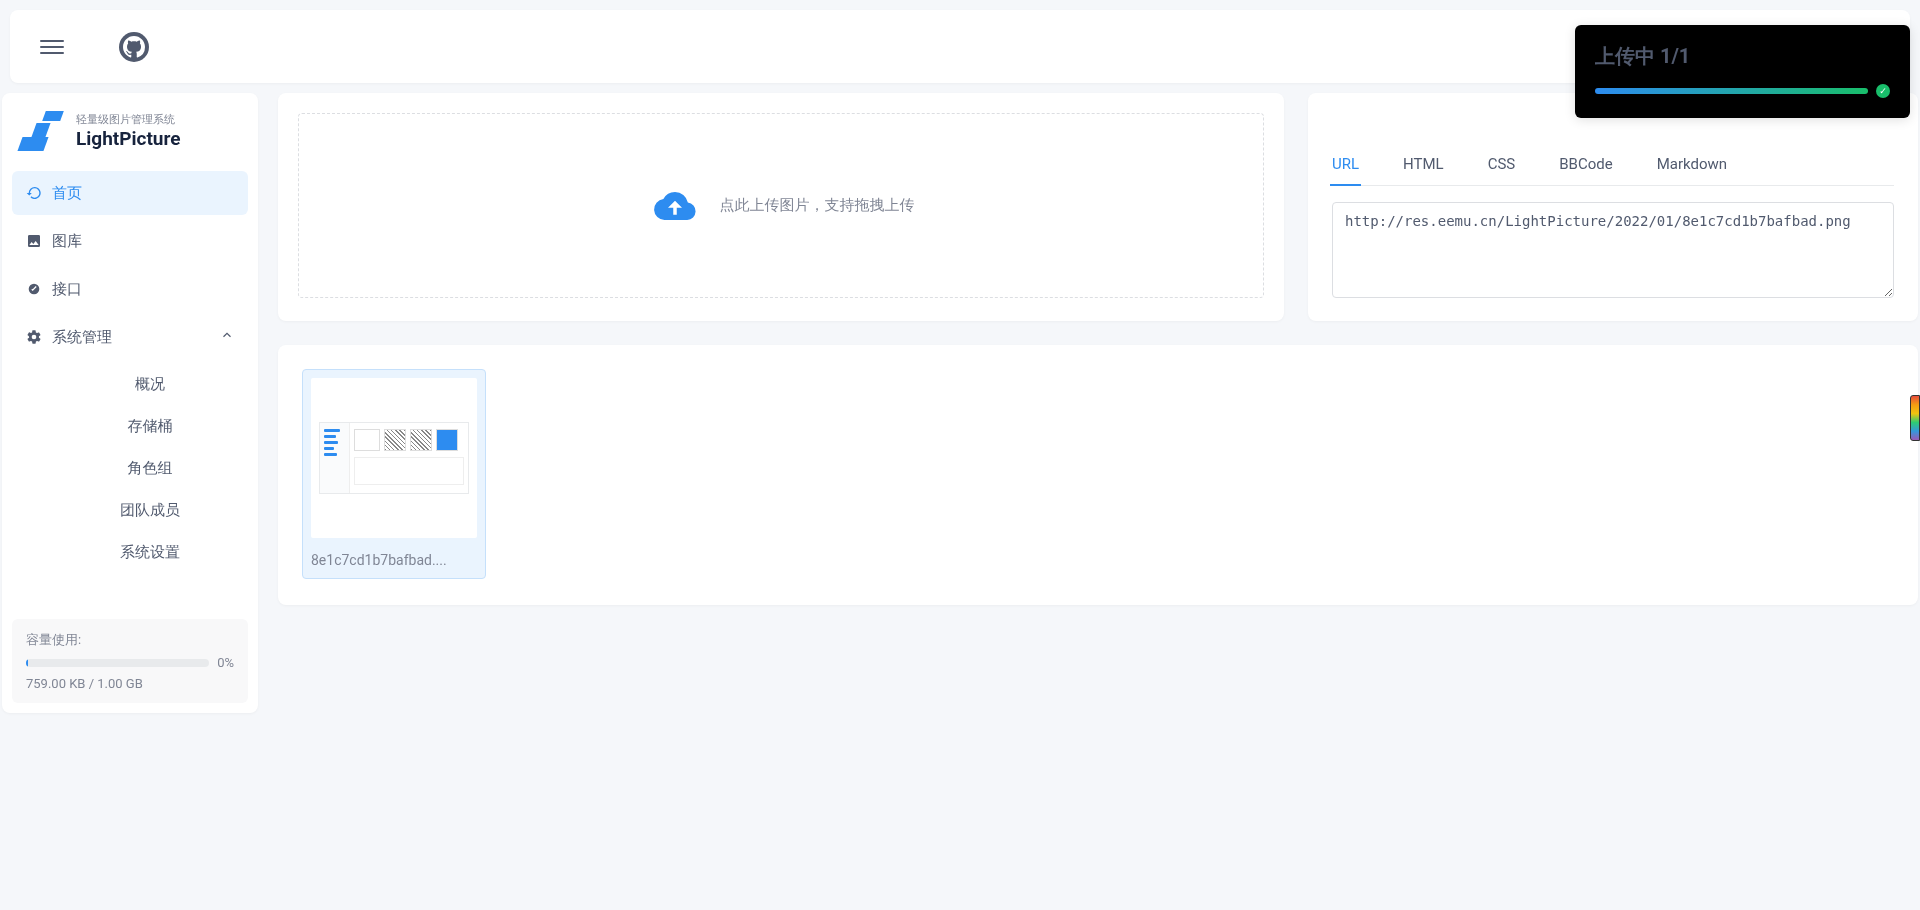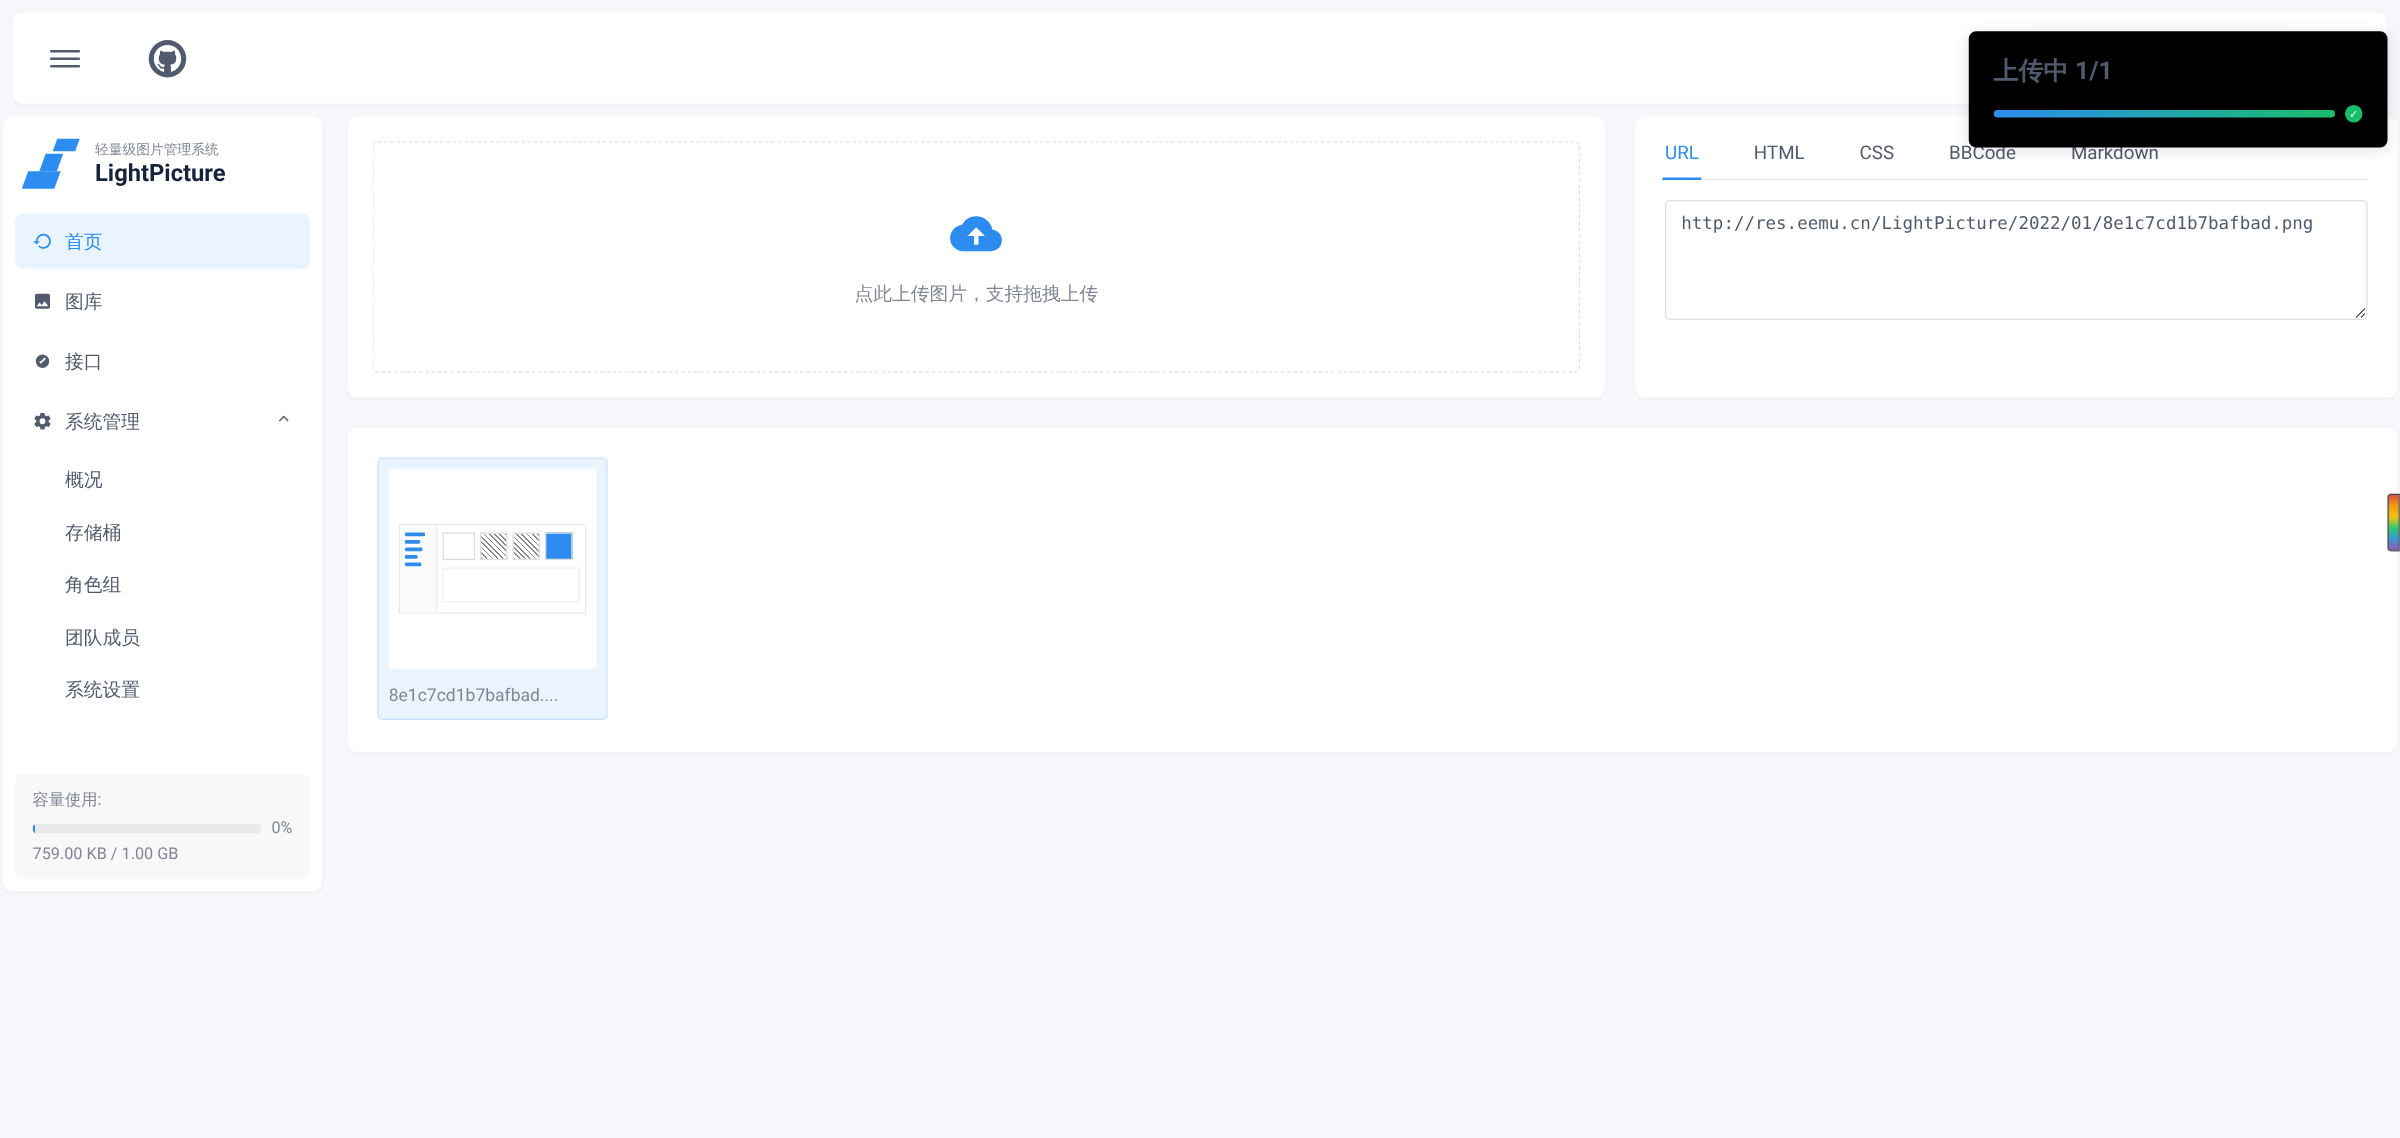--- a/index.html
+++ b/index.html
@@ -29,42 +29,42 @@
 .logo-text { display: flex; flex-direction: column; }
 .logo-sub { font-size: 11px; color: #808695; }
 .logo-main { font-size: 19px; font-weight: 700; color: #17233d; }
 
 .menu { flex: 1; }
 .menu-item { display: flex; align-items: center; height: 44px; padding: 0 14px; border-radius: 6px; cursor: pointer; color: #515a6e; font-size: 15px; gap: 10px; margin-bottom: 4px; }
 .menu-item.active { background: #eaf4fe; color: #2d8cf0; }
 .menu-item .icon { width: 16px; height: 16px; display: flex; align-items: center; justify-content: center; }
 .menu-item .chev { margin-left: auto; }
 .submenu { padding-left: 40px; }
-.submenu .menu-sub { height: 42px; display: flex; align-items: center; cursor: pointer; color: #515a6e; font-size: 15px; }
+.submenu .menu-sub { height: 42px; display: flex; align-items: center; cursor: pointer; color: #515a6e; font-size: 15px; justify-content: center; }
 
 .storage { background: #f8f8f9; border-radius: 6px; padding: 12px 14px; margin-top: auto; }
 .storage-label { color: #808695; font-size: 13px; margin-bottom: 6px; }
 .storage-bar-row { display: flex; align-items: center; gap: 8px; margin-bottom: 6px; }
 .storage-bar { flex: 1; height: 8px; background: #e8eaec; border-radius: 4px; overflow: hidden; }
 .storage-bar-fill { height: 100%; background: #2d8cf0; border-radius: 4px; width: 1%; }
 .storage-pct { color: #808695; font-size: 13px; }
 .storage-text { color: #808695; font-size: 13px; }
 
 .main { flex: 1; display: flex; flex-direction: column; gap: 24px; }
 .row1 { display: flex; gap: 24px; }
 .card { background: #fff; border-radius: 8px; box-shadow: 0 1px 3px rgba(0,0,0,0.04); }
 
 .upload-card { flex: 1; padding: 20px; }
-.upload-drop { border: 1px dashed #dcdee2; border-radius: 4px; height: 185px; display: flex; flex-direction: column; align-items: center; justify-content: center; gap: 18px; cursor: pointer; }
+.upload-drop { border: 1px dashed #dcdee2; border-radius: 4px; height: 185px; display: flex; flex-direction: row; align-items: center; justify-content: center; gap: 18px; cursor: pointer; }
 .cloud-icon { width: 54px; height: 42px; }
 .cloud-icon svg { width: 100%; height: 100%; fill: #2d8cf0; }
 .upload-text { color: #808695; font-size: 15px; }
 
 .link-card { width: 610px; padding: 20px 24px; }
-.tabs { display: flex; gap: 44px; border-bottom: 1px solid #e8eaec; margin-bottom: 16px; }
+.tabs { display: flex; gap: 44px; border-bottom: 1px solid #e8eaec; margin-bottom: 16px; margin-top: 42px; }
 .tab { padding: 0 0 12px; cursor: pointer; color: #515a6e; font-size: 15px; position: relative; }
 .tab.active { color: #2d8cf0; }
 .tab.active::after { content: ''; position: absolute; left: -2px; right: -2px; bottom: -1px; height: 2px; background: #2d8cf0; }
 .link-textarea { width: 100%; height: 96px; border: 1px solid #dcdee2; border-radius: 4px; padding: 10px 12px; font-family: ui-monospace, Menlo, Consolas, monospace; font-size: 14px; color: #515a6e; resize: vertical; }
 
 .gallery-card { padding: 24px; min-height: 260px; display: flex; gap: 20px; flex-wrap: wrap; align-content: flex-start; }
 .thumb { width: 184px; border: 1px solid #c5e0fb; background: #eaf4fe; border-radius: 4px; padding: 8px 8px 10px; cursor: pointer; }
 .thumb-img { width: 100%; height: 160px; background: #fff; border-radius: 2px; display: flex; align-items: center; justify-content: center; overflow: hidden; }
 .thumb-img .mini { width: 150px; height: 72px; background: #fff; border: 1px solid #e8eaec; position: relative; }
 .mini .msb { position:absolute; left:0; top:0; bottom:0; width:30px; background:#fafbfc; border-right:1px solid #eee;}

